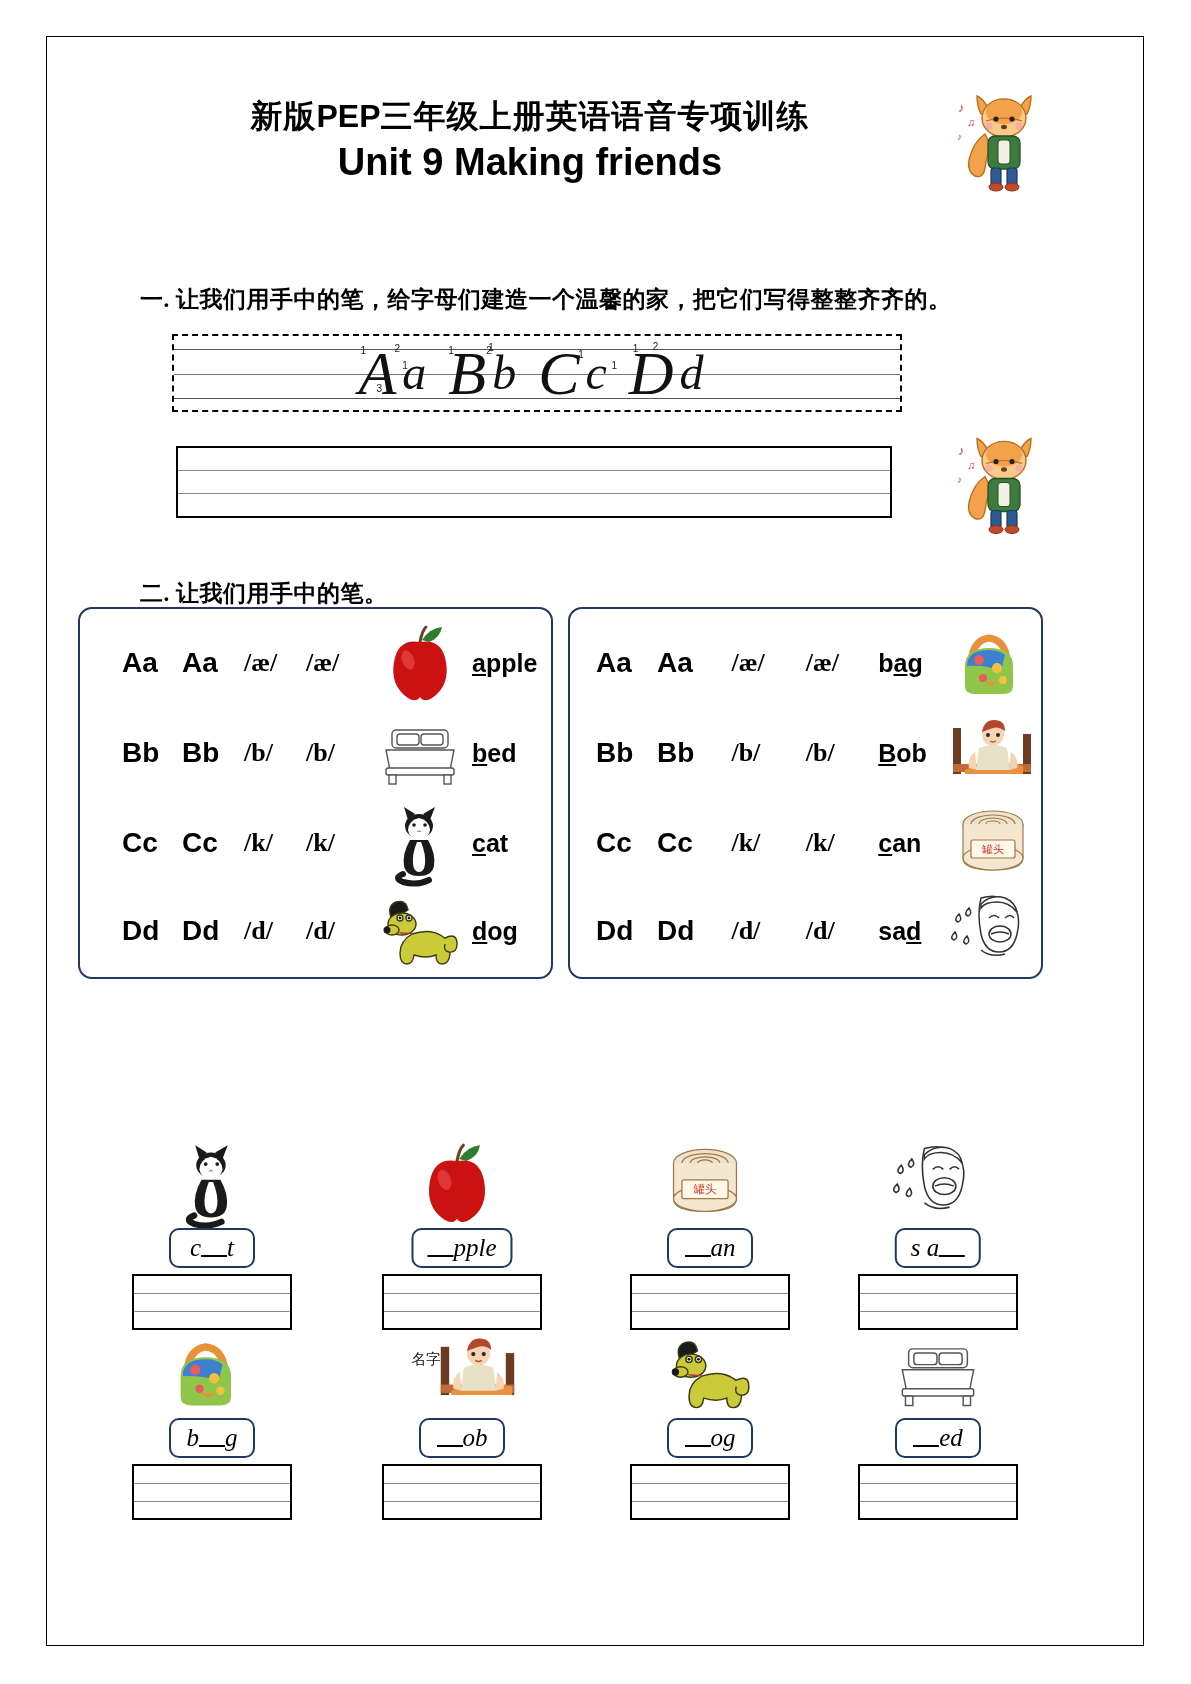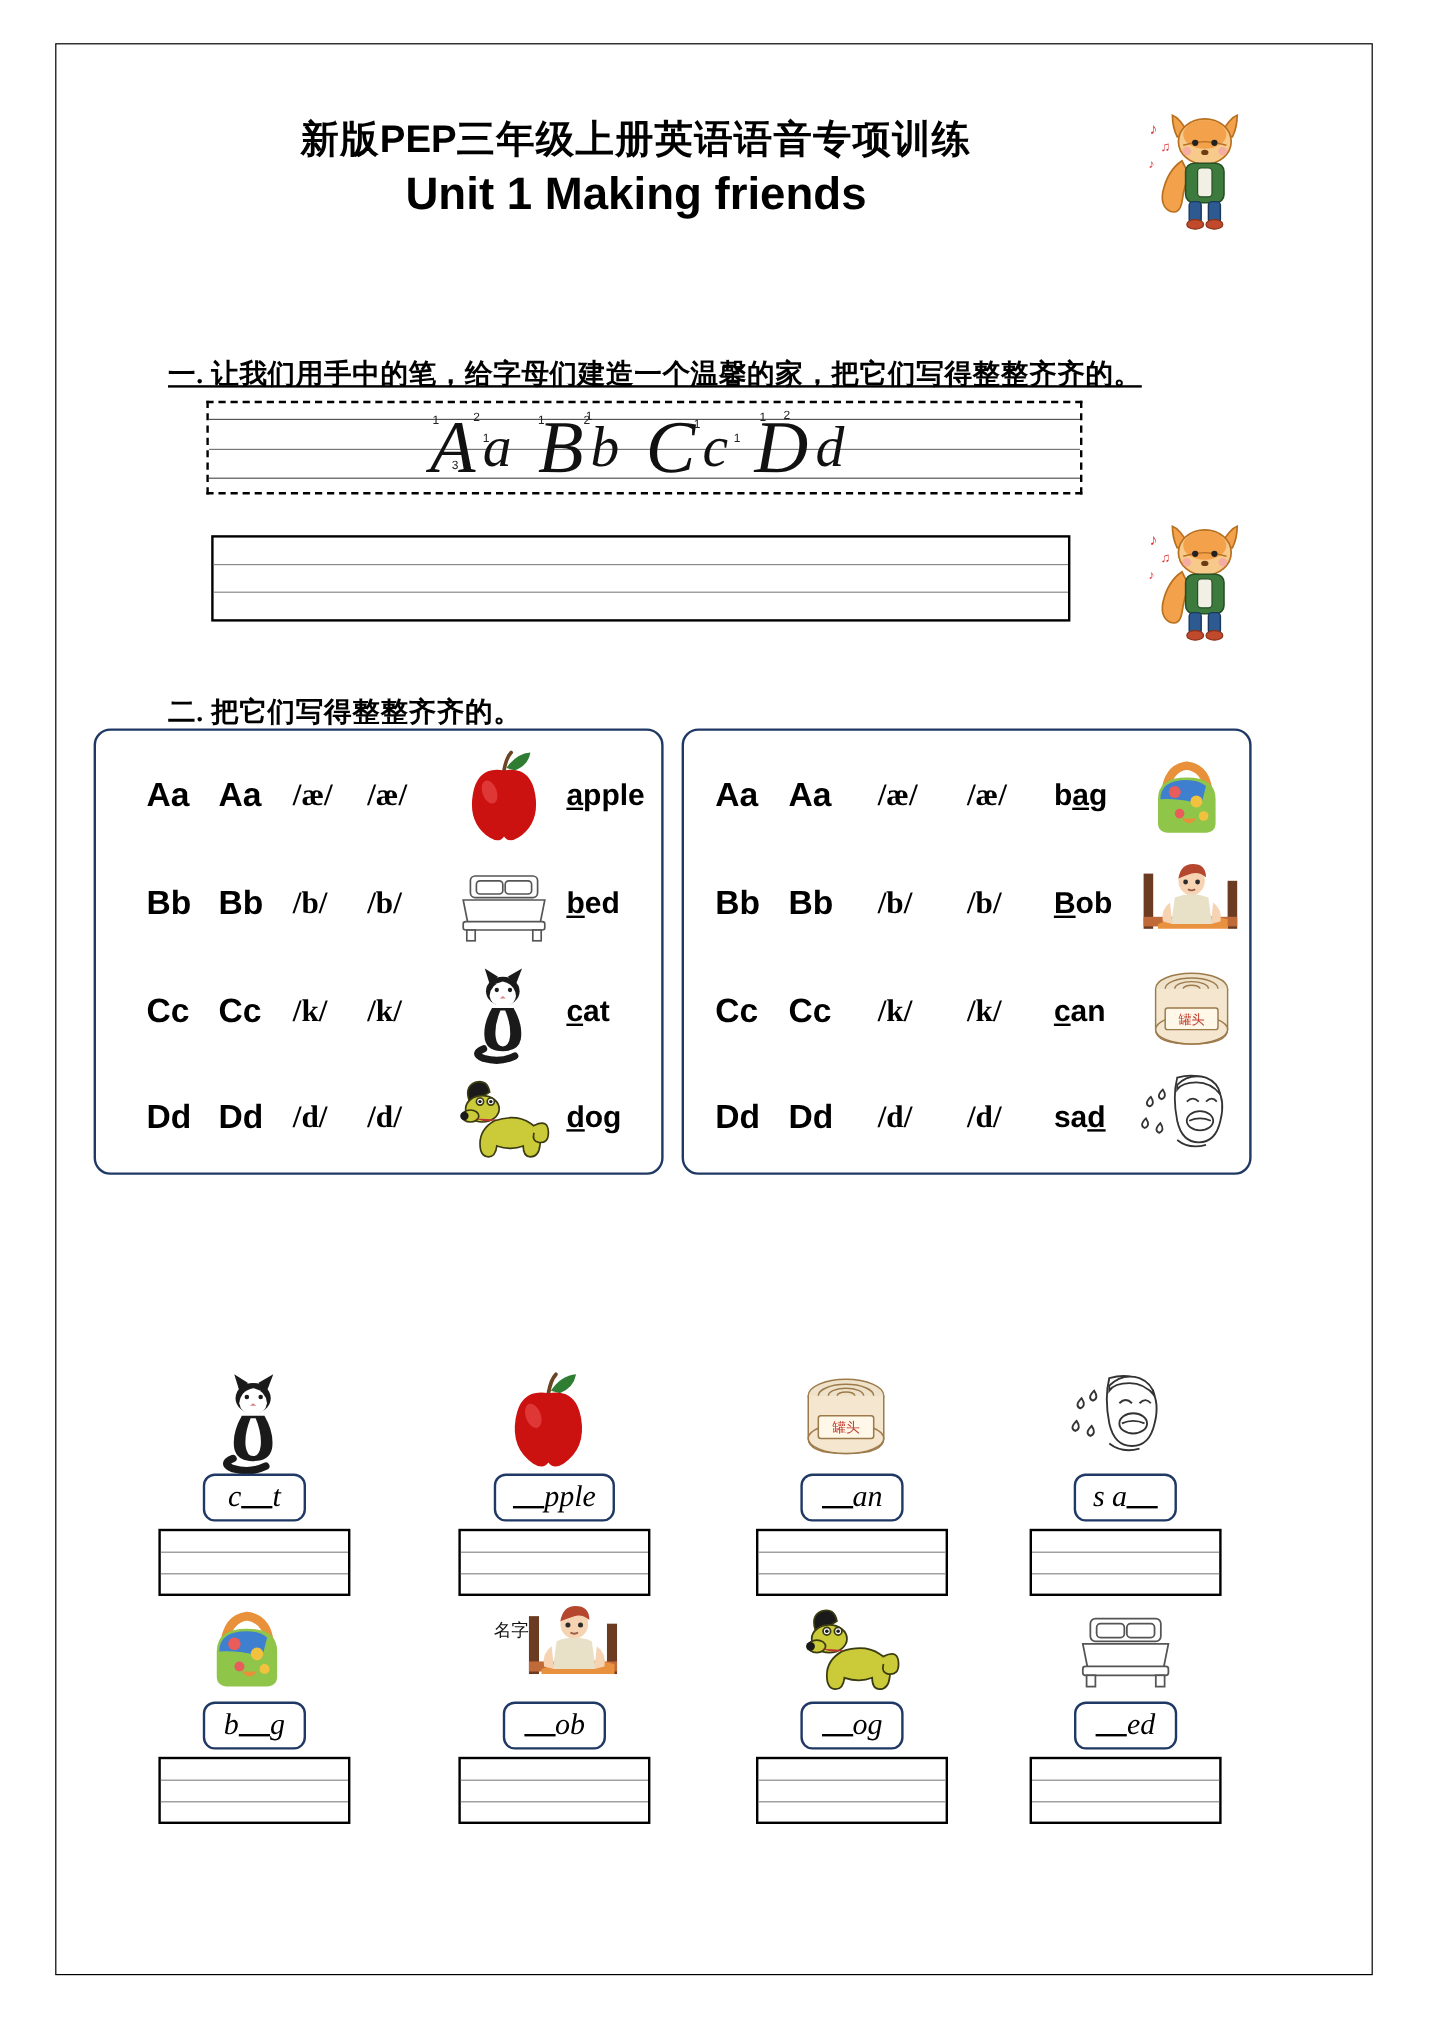--- a/index.html
+++ b/index.html
@@ -238,25 +238,25 @@
   svg { display: block; overflow: visible; }
 </style>
 </head>
 <body>
 
 <div id="page">
   <div class="page-border"></div>
 
   <div class="title-zone">
     <div class="title-cn"><span>新版</span><span class="pep">PEP</span><span>三年级上册英语语音专项训练</span></div>
-    <div class="title-en">Unit 1 Making friends</div>
-  </div>
-
-
-  <div class="sec-head" style="left:140px; top:296px;text-decoration:underline;">一. 让我们用手中的笔，给字母们建造一个温馨的家，把它们写得整整齐齐的。</div>
+    <div class="title-en">Unit 9 Making friends</div>
+  </div>
+
+
+  <div class="sec-head" style="left:140px; top:284px;">一. 让我们用手中的笔，给字母们建造一个温馨的家，把它们写得整整齐齐的。</div>
 
   <div class="trace-box">
     <div class="trace-lines">
       <div class="tl" style="top:13px"></div>
       <div class="tl mid" style="top:38px"></div>
       <div class="tl" style="top:62px"></div>
     </div>
     <div class="trace-letters">
 
       <span class="tletter">
@@ -352,21 +352,21 @@
         <rect x="52" y="80" width="10" height="18" rx="3" fill="#2e5a92" stroke="#1c3a60" stroke-width="1.2"></rect>
         <ellipse cx="41" cy="99" rx="7" ry="4" fill="#c24a2c" stroke="#8a3119" stroke-width="1"></ellipse>
         <ellipse cx="57" cy="99" rx="7" ry="4" fill="#c24a2c" stroke="#8a3119" stroke-width="1"></ellipse>
         <text x="3" y="24" font-size="13" fill="#d33" font-family="'Liberation Serif', serif">♪</text>
         <text x="12" y="38" font-size="11" fill="#d33" font-family="'Liberation Serif', serif">♫</text>
         <text x="2" y="52" font-size="10" fill="#d33" font-family="'Liberation Serif', serif">♪</text>
       </g>
     </svg>
   </div>
 
-  <div class="sec-head" style="left:140px; top:578px;">二. 把它们写得整整齐齐的。</div>
+  <div class="sec-head" style="left:140px; top:578px;">二. 让我们用手中的笔。</div>
 
   <div class="ph-box ph-left">
 
     <div class="ph-row" style="top:10px;">
       <span class="ph-cell" style="width:60px; padding-left:42px;">Aa</span>
       <span class="ph-cell" style="width:62px;">Aa</span>
       <span class="ph-cell ph-ipa" style="width:62px;">/æ/</span>
       <span class="ph-cell ph-ipa" style="width:66px;">/æ/</span>
       <span class="ph-pic">
         <svg width="96" height="82" viewBox="0 0 96 82">

